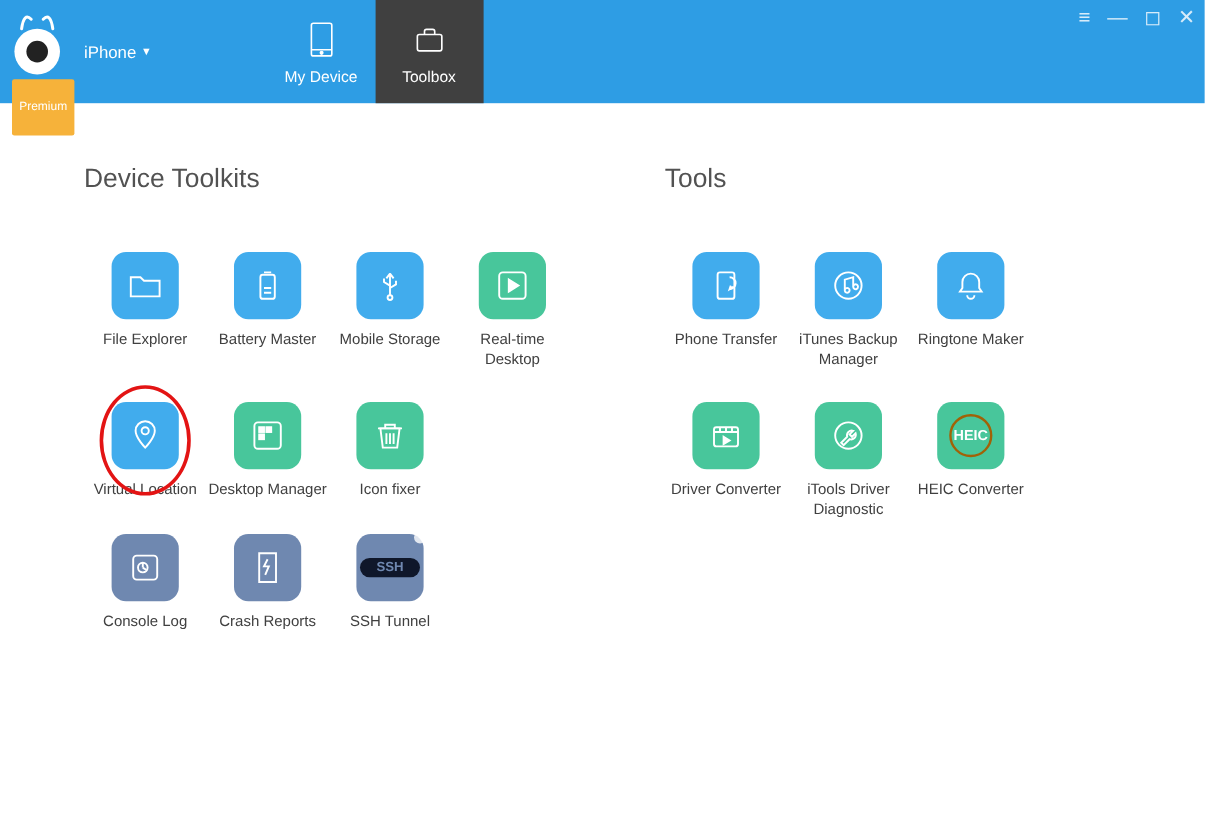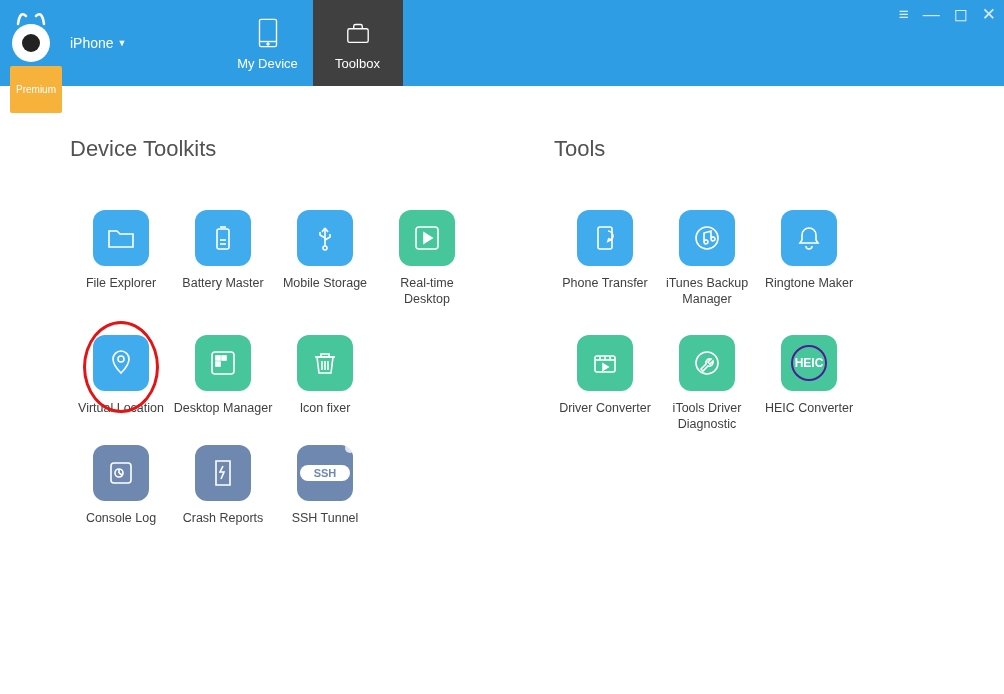--- a/index.html
+++ b/index.html
@@ -139,27 +139,27 @@
   }
   .badge {
     position: absolute;
     top: -2px; right: -2px;
     width: 10px; height: 10px;
     background: rgba(255,255,255,0.8);
     border-radius: 50%;
   }
   .heic-text {
     color: #fff; font-size: 12px; font-weight: 600;
-    border: 2px solid #4c1d95; border-radius: 50%;
+    border: 2px solid #a16207; border-radius: 50%;
     width: 36px; height: 36px;
     display: flex; align-items: center; justify-content: center;
   }
   .ssh-text {
     color: #fff; font-size: 11px; font-weight: 700;
-    background: #ffffff; color: #6f88b0;
+    background: #0f172a; color: #6f88b0;
     border-radius: 9px;
     padding: 2px 14px;
   }
 </style>
 </head>
 <body>
 
 <div class="header">
   <div class="logo-area">
     <div class="logo">

